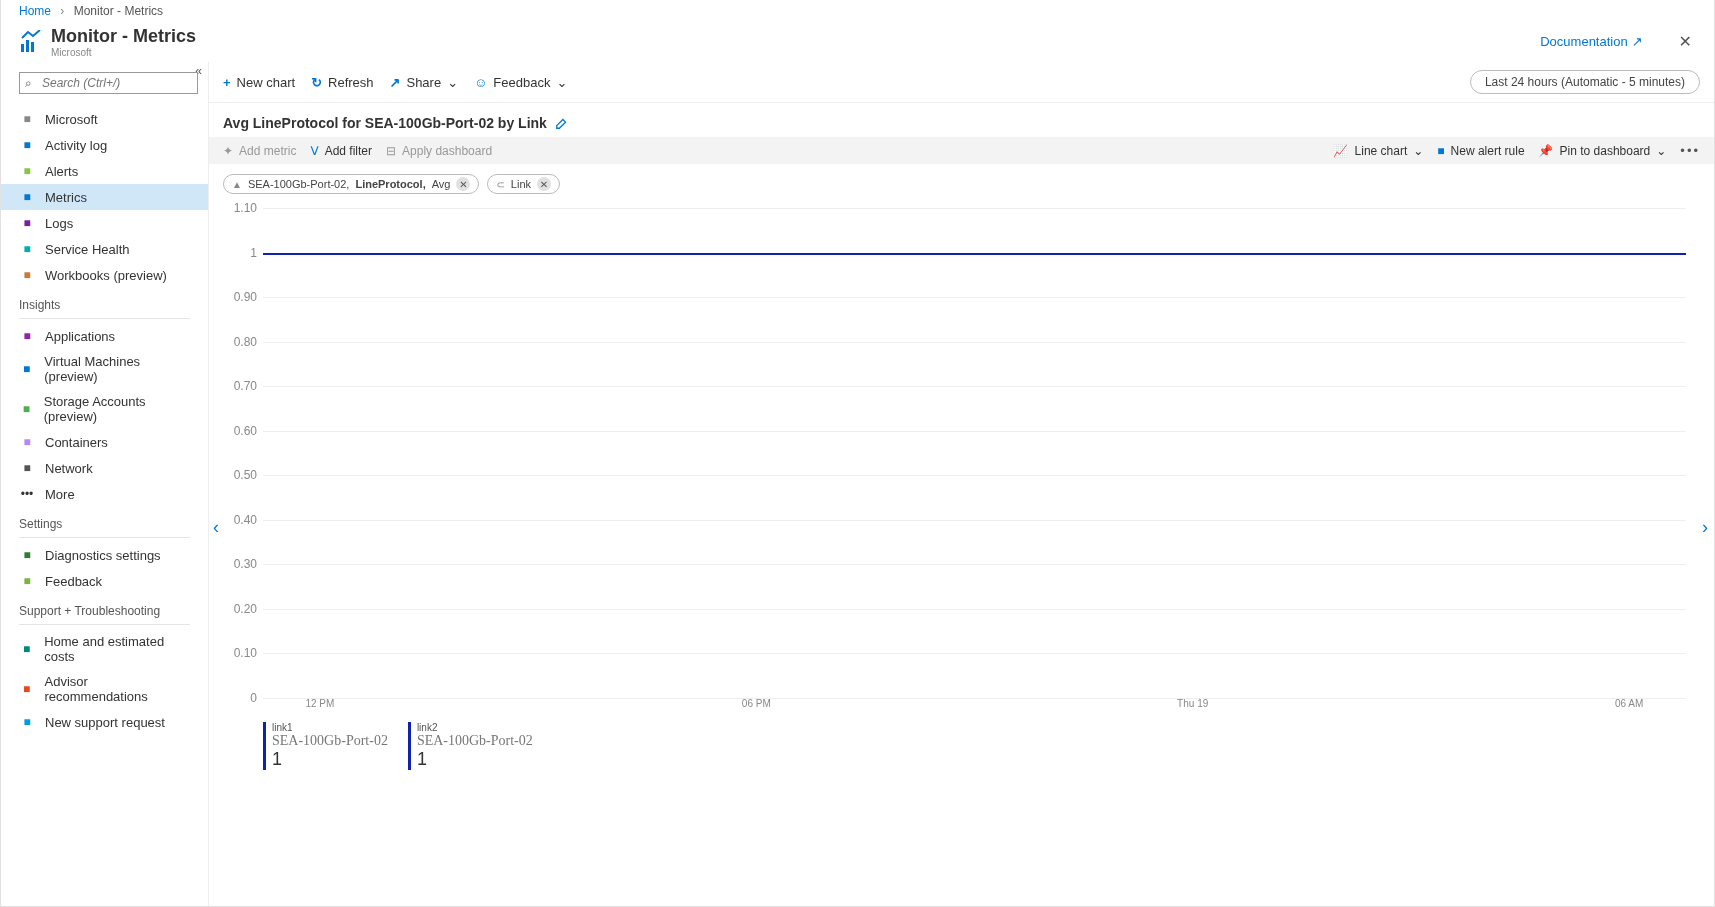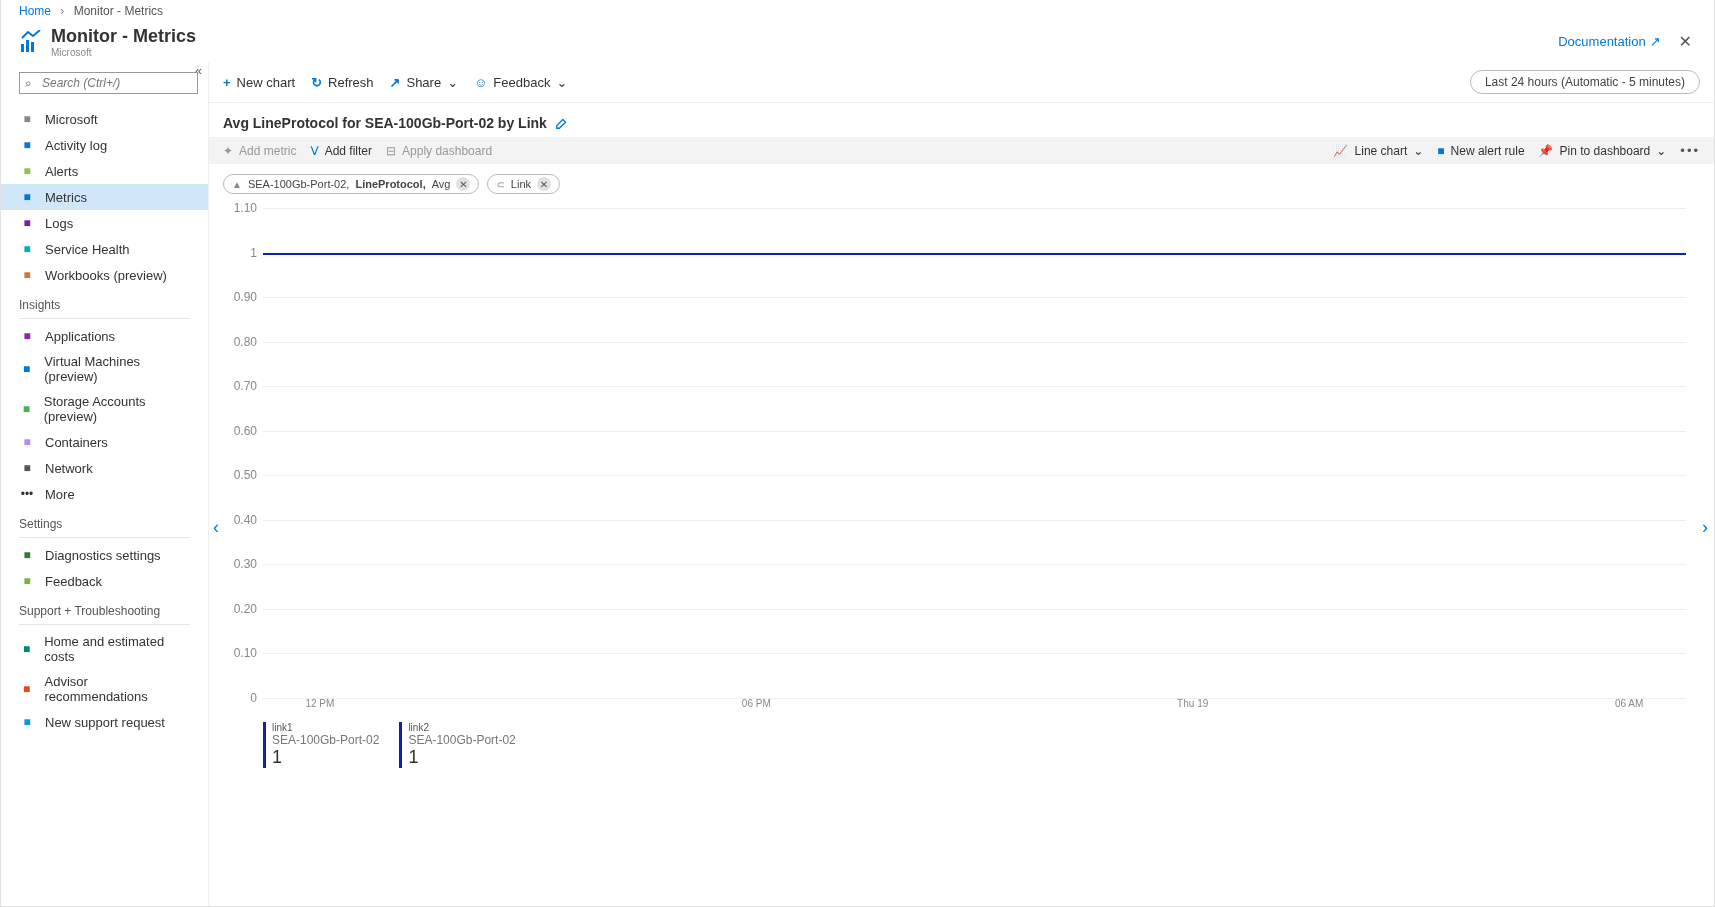--- a/index.html
+++ b/index.html
@@ -10,21 +10,21 @@
 .breadcrumb { padding: 4px 18px 6px; font-size: 12px; color: #555; }
 .breadcrumb a { color: #0078d4; text-decoration: none; cursor: pointer; }
 .breadcrumb .sep { margin: 0 6px; color: #888; }
 
 
 .header { display: flex; align-items: flex-start; padding: 2px 18px 4px; }
 .header-icon { width: 24px; height: 24px; margin-right: 8px; margin-top: 4px; }
 .header-titles { flex: 1; }
 .header-title { font-size: 18px; font-weight: 600; color: #333; }
 .header-sub { font-size: 10px; color: #888; }
-.header-right { display: flex; align-items: center; gap: 14px; margin-top: 6px; }
+.header-right { display: flex; align-items: center; gap: 32px; margin-top: 6px; }
 .doc-link { color: #0078d4; font-size: 13px; display: inline-flex; align-items: center; gap: 4px; cursor: pointer; }
 .close-x { font-size: 16px; color: #555; cursor: pointer; padding: 0 4px; }
 
 
 .body { flex: 1; display: flex; min-height: 0; }
 .sidebar { width: 208px; border-right: 1px solid #eee; padding-top: 6px; position: relative; }
 .collapse { position: absolute; right: 6px; top: 2px; font-size: 12px; color: #555; cursor: pointer; }
 .search-wrap { margin: 4px 10px 12px 18px; }
 .search { width: 100%; border: 1px solid #999; padding: 3px 6px 3px 22px; font-size: 12px; font-style: italic; color: #666; background: #fff; }
 .search-wrap { position: relative; }
@@ -67,21 +67,21 @@
 .plot { position: relative; margin-left: 38px; height: 490px; }
 .grid-line { position: absolute; left: 0; right: 0; border-top: 1px solid #eee; }
 .y-label { position: absolute; right: 100%; margin-right: 6px; font-size: 12px; color: #888; transform: translateY(-50%); white-space: nowrap; }
 .x-axis { position: relative; margin-left: 38px; height: 18px; }
 .x-label { position: absolute; font-size: 10px; color: #888; transform: translateX(-50%); }
 .data-line { position: absolute; left: 0; right: 0; border-top: 2px solid #1020b0; }
 
 .legend { display: flex; gap: 20px; margin-left: 38px; margin-top: 6px; }
 .legend-item { border-left: 3px solid #1020b0; padding-left: 6px; }
 .legend-item .l1 { font-size: 10px; color: #555; }
-.legend-item .l2 { font-size: 12px; color: #777; }
+.legend-item .l2 { font-size: 14px; color: #777; font-family: Liberation Serif, serif; }
 .legend-item .lv { font-size: 18px; font-weight: 400; color: #333; }
 
 svg { display: block; }
 </style>
 </head>
 <body>
 
 <div class="page">
 
   <div class="breadcrumb">

